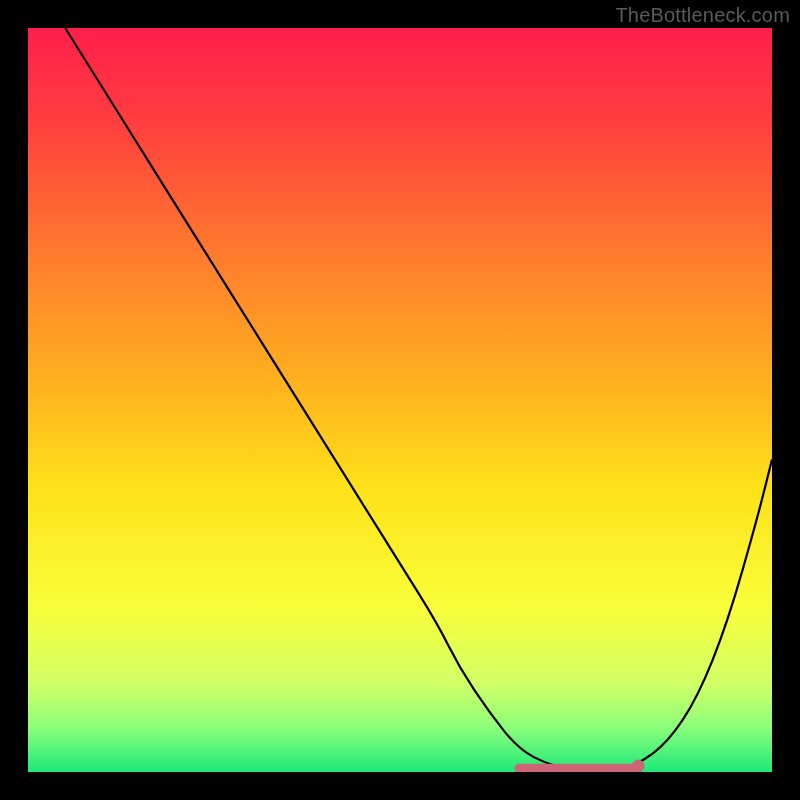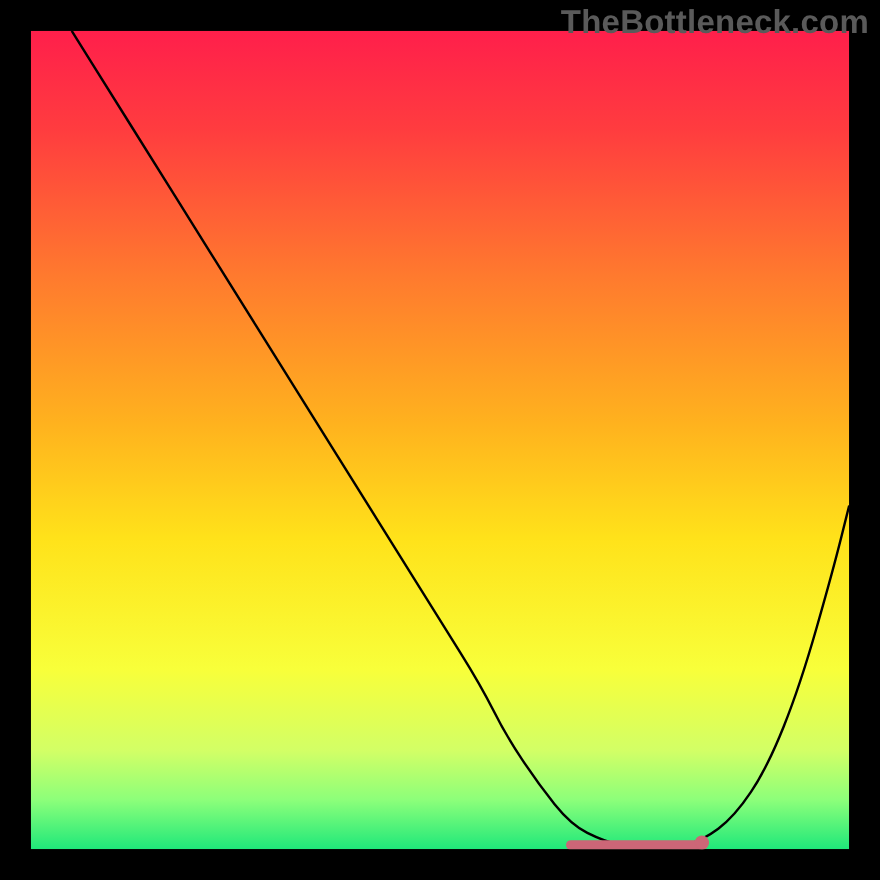--- a/index.html
+++ b/index.html
@@ -15,22 +15,22 @@
     position: relative;
     width: 800px;
     height: 800px;
     background: #000;
   }
   .watermark {
     position: absolute;
     top: 4px;
     right: 10px;
     color: #5a5a5a;
-    font-size: 30px;
-    font-weight: 700;
+    font-size: 20px;
+    font-weight: 400;
     letter-spacing: 0.2px;
     z-index: 10;
   }
   .plot-wrap {
     position: absolute;
     top: 28px;
     left: 28px;
     width: 744px;
     height: 744px;
     background: #000;

